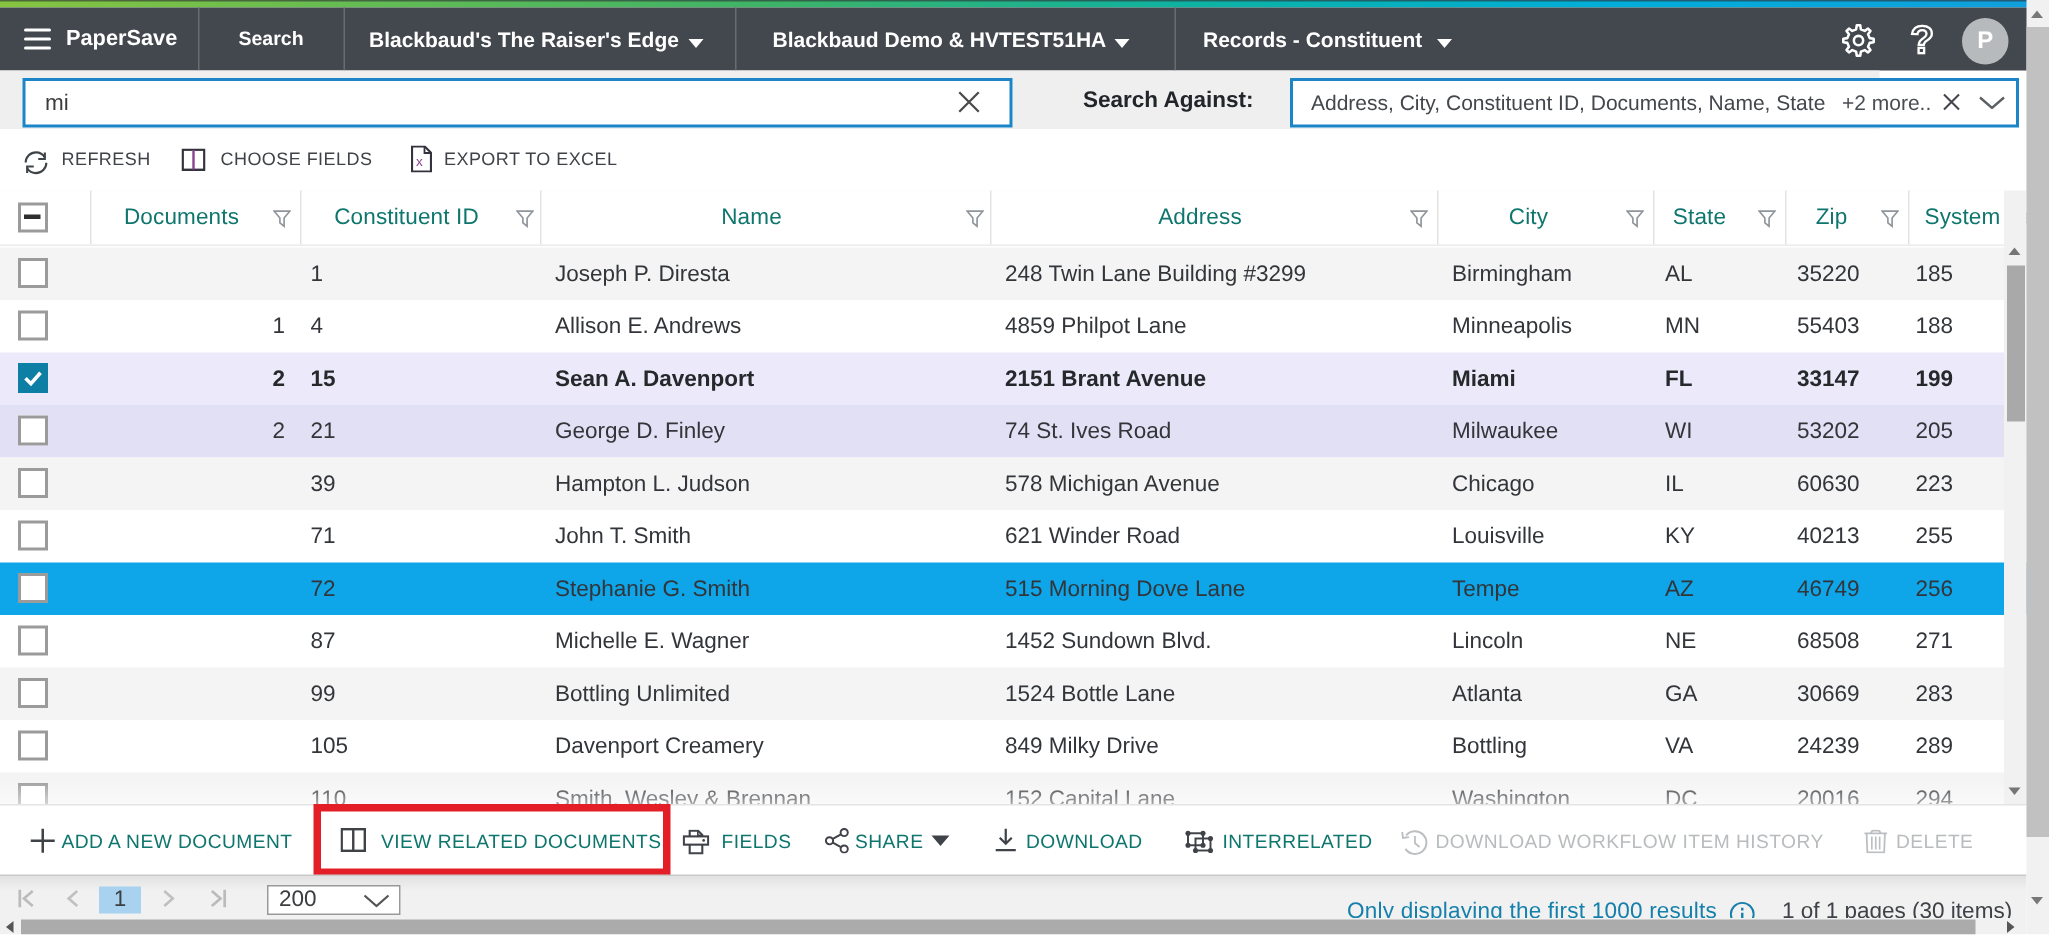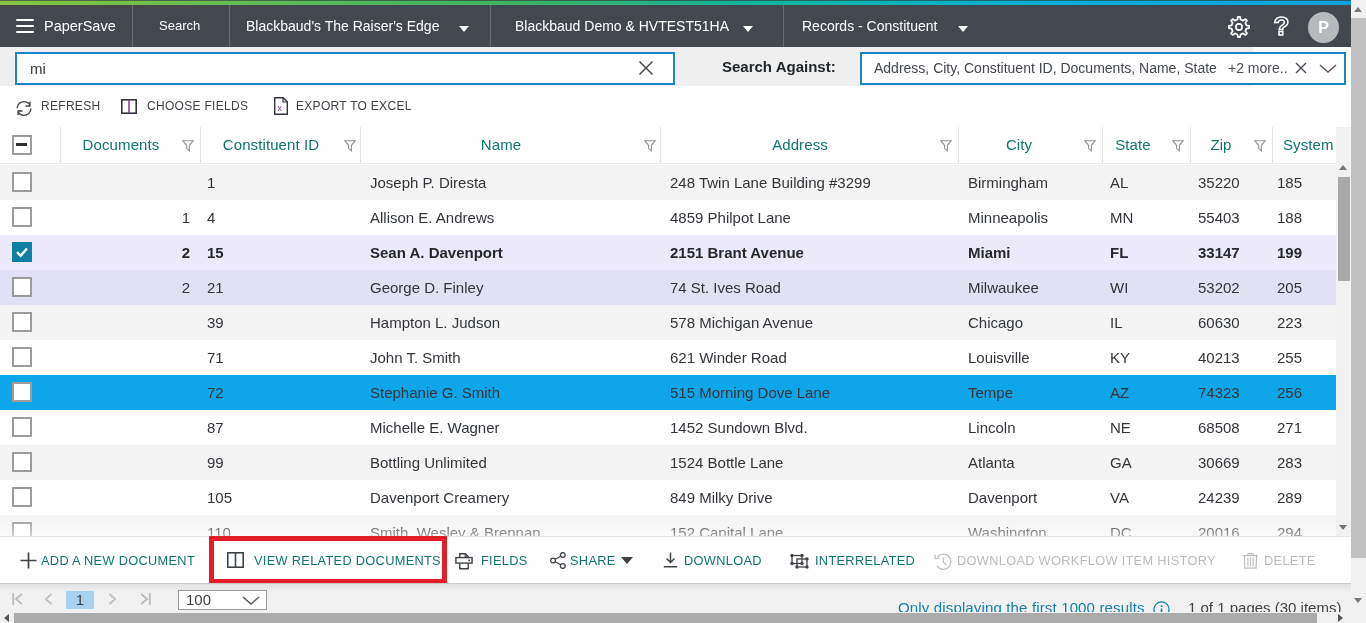--- a/index.html
+++ b/index.html
@@ -1,21 +1,21 @@
 <!DOCTYPE html>
 <html><head><meta charset="utf-8">
 <style>
 *{margin:0;padding:0;box-sizing:border-box}
 html,body{width:1366px;height:623px;overflow:hidden;background:#fff}
 body{font-family:"Liberation Sans",sans-serif;position:relative}
 .abs{position:absolute}
 #strip{left:0;top:0;width:1366px;height:5px;background:linear-gradient(90deg,#86c440,#3db368 38%,#0db3a2 58%,#00aed9 78%,#119fdd)}
 #nav{left:0;top:5px;width:1366px;height:42px;background:#43484e;color:#fff}
 .sep{position:absolute;top:0;width:1px;height:42px;background:#666c72}
-.nvt{position:absolute;top:0;height:42px;line-height:42px;font-weight:normal;font-size:14px;white-space:nowrap}
+.nvt{position:absolute;top:0;height:42px;line-height:42px;font-weight:bold;font-size:14px;white-space:nowrap}
 .caret{position:absolute;width:0;height:0;border-left:5.5px solid transparent;border-right:5.5px solid transparent;border-top:6.5px solid #fff;top:21px}
 #ham div{position:absolute;left:16px;width:17.5px;height:2.4px;background:#fff;border-radius:2px}
 #srow{left:0;top:47px;width:1253px;height:39px;background:#efefef}
 #sinput{position:absolute;left:15px;top:4.5px;width:660px;height:33px;background:#fff;border:2px solid #1b85c7;font-size:15px;color:#3c3c3c;line-height:29px;padding-left:13px}
 #sagainst{position:absolute;left:722px;top:0;height:39px;line-height:39px;font-weight:bold;font-size:15px;color:#22262a}
 #sdrop{position:absolute;left:860px;top:4.5px;width:486px;height:33px;background:#fff;border:2px solid #1b85c7}
 #tbar{left:0;top:86px;width:1351px;height:41px;background:#fff}
 .tbtn{position:absolute;top:0;height:41px;line-height:41px;font-size:12px;letter-spacing:.3px;color:#3f4348;white-space:nowrap}
 #ghead{left:0;top:127px;width:1366px;height:37px;background:#fff;border-bottom:1px solid #ebebeb}
 .gv{position:absolute;top:0;width:1px;height:36px;background:#e3e3e3}
@@ -220,21 +220,21 @@
       <div class="cl c-sy">255</div>
     </div>
     <div class="row" style="top:210.5px;background:#0ea5e9;">
       <div class="cb" style="left:11.5px;top:7.5px"></div>
       <div class="cl c-doc"></div>
       <div class="cl c-id">72</div>
       <div class="cl c-nm">Stephanie G. Smith</div>
       <div class="cl c-ad">515 Morning Dove Lane</div>
       <div class="cl c-ct">Tempe</div>
       <div class="cl c-st">AZ</div>
-      <div class="cl c-zp">74323</div>
+      <div class="cl c-zp">46749</div>
       <div class="cl c-sy">256</div>
     </div>
     <div class="row" style="top:245.5px;background:#ffffff;">
       <div class="cb" style="left:11.5px;top:7.5px"></div>
       <div class="cl c-doc"></div>
       <div class="cl c-id">87</div>
       <div class="cl c-nm">Michelle E. Wagner</div>
       <div class="cl c-ad">1452 Sundown Blvd.</div>
       <div class="cl c-ct">Lincoln</div>
       <div class="cl c-st">NE</div>
@@ -251,21 +251,21 @@
       <div class="cl c-st">GA</div>
       <div class="cl c-zp">30669</div>
       <div class="cl c-sy">283</div>
     </div>
     <div class="row" style="top:315.5px;background:#ffffff;">
       <div class="cb" style="left:11.5px;top:7.5px"></div>
       <div class="cl c-doc"></div>
       <div class="cl c-id">105</div>
       <div class="cl c-nm">Davenport Creamery</div>
       <div class="cl c-ad">849 Milky Drive</div>
-      <div class="cl c-ct">Davenport</div>
+      <div class="cl c-ct">Bottling</div>
       <div class="cl c-st">VA</div>
       <div class="cl c-zp">24239</div>
       <div class="cl c-sy">289</div>
     </div>
     <div class="row" style="top:350.5px;background:#f4f4f4;">
       <div class="cb" style="left:11.5px;top:7.5px"></div>
       <div class="cl c-doc"></div>
       <div class="cl c-id">110</div>
       <div class="cl c-nm">Smith, Wesley &amp; Brennan</div>
       <div class="cl c-ad">152 Capital Lane</div>
@@ -343,21 +343,21 @@
       <path d="M7.5 1 L1.8 6 L7.5 11"></path>
     </svg>
   <div class="abs" style="left:66px;top:7px;width:28px;height:18px;background:#a8d2ef;text-align:center;font-size:15px;line-height:17px;color:#3c4043">1</div>
   <svg class="abs" style="left:108px;top:9px" width="9" height="12" viewBox="0 0 9 12" fill="none" stroke="#c0c0c0" stroke-width="1.8">
       <path d="M1.5 1 L7.2 6 L1.5 11"></path>
     </svg>
   <svg class="abs" style="left:140px;top:9px" width="11" height="12" viewBox="0 0 11 12" fill="none" stroke="#bbb" stroke-width="1.8">
       <path d="M9.8 0 V12 M1.2 1 L7 6 L1.2 11"></path>
     </svg>
   <div class="abs" style="left:178px;top:6px;width:89px;height:20px;background:#fff;border:1px solid #999">
-    <div class="abs" style="left:7px;top:0;line-height:18px;font-size:15px;color:#3b3e41">100</div>
+    <div class="abs" style="left:7px;top:0;line-height:18px;font-size:15px;color:#3b3e41">200</div>
     <svg class="abs" style="left:63px;top:5px" width="18" height="9" viewBox="0 0 18 9" fill="none" stroke="#555" stroke-width="1.5">
         <path d="M1 1 L9 8 L17 1"></path>
       </svg>
   </div>
   <div class="abs" style="left:898px;top:15px;font-size:15px;letter-spacing:.15px;color:#1580ab;white-space:nowrap">Only displaying the first 1000 results</div>
   <svg class="abs" style="left:1153px;top:16.5px" width="17" height="17" viewBox="0 0 17 17" fill="none">
       <circle cx="8.5" cy="8.5" r="7.6" stroke="#1580ab" stroke-width="1.3"></circle>
       <path d="M8.5 7.5 V13 M8.5 4.2 V6" stroke="#1580ab" stroke-width="1.6"></path>
     </svg>
   <div class="abs" style="left:1188px;top:15px;font-size:15px;color:#3f4247;white-space:nowrap">1 of 1 pages (30 items)</div>

